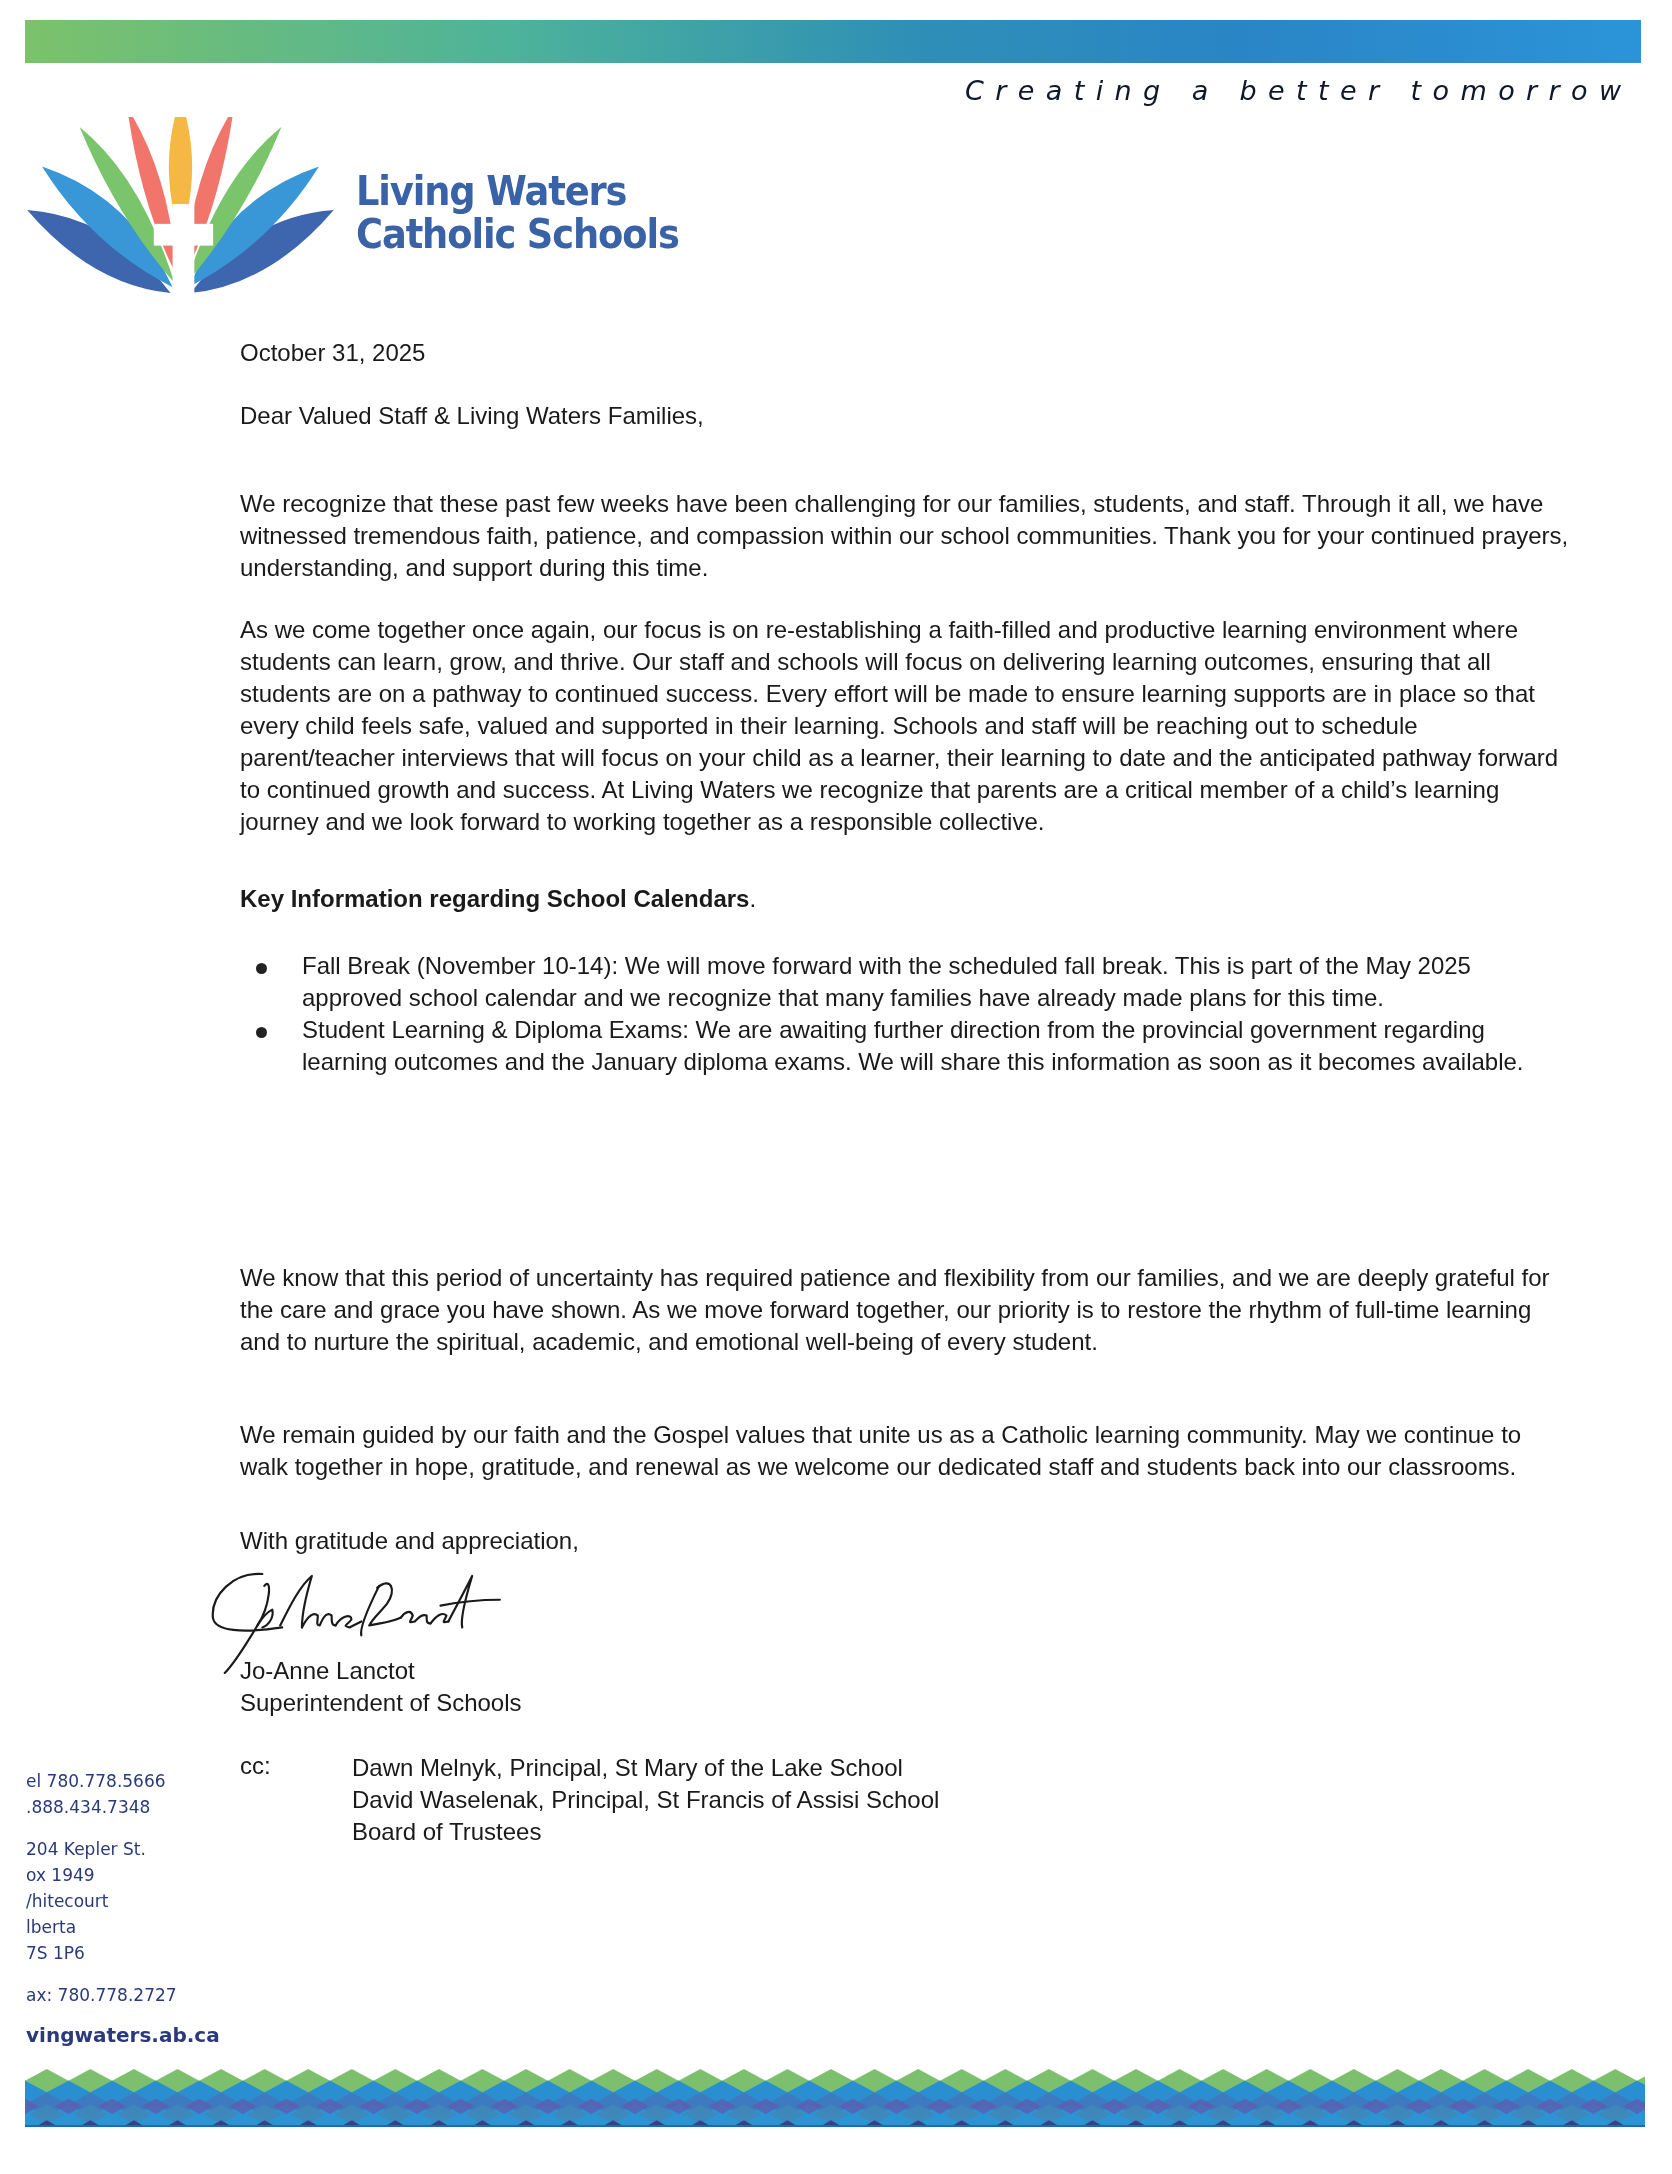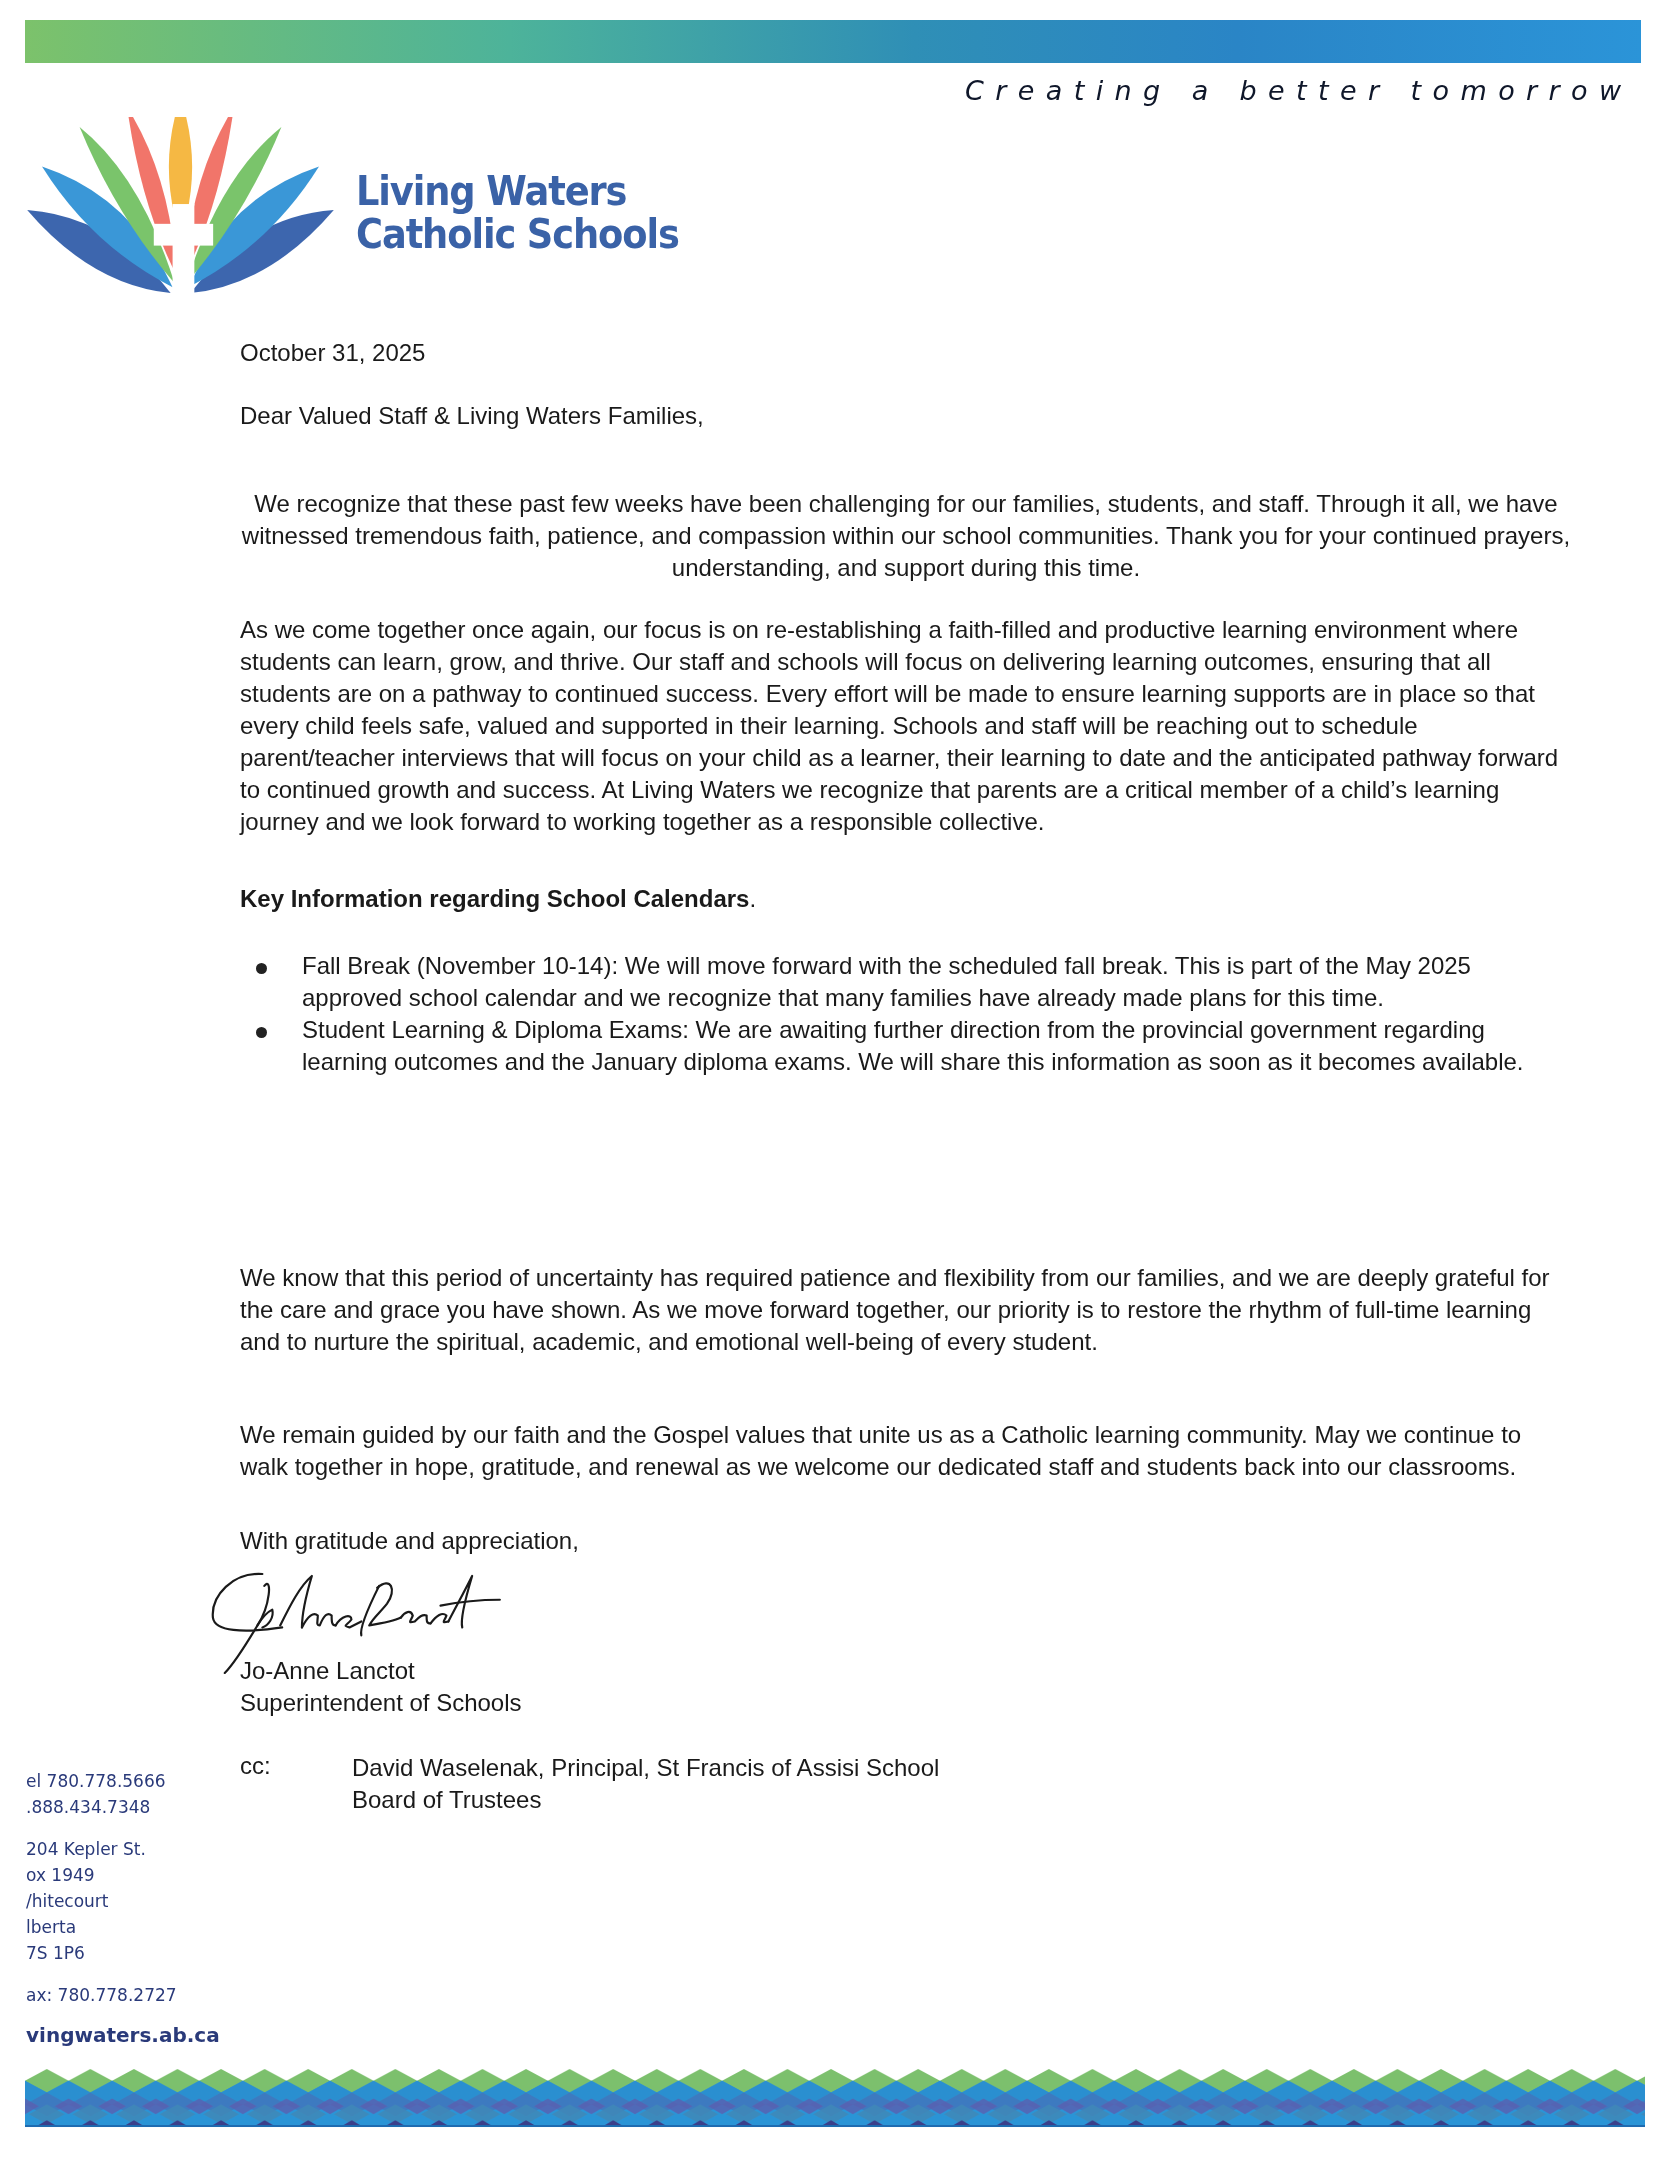--- a/index.html
+++ b/index.html
@@ -14,21 +14,21 @@
 
   .logo-mark { position: absolute; left: 22px; top: 117px; width: 317px; height: 184px; }
 
   .logo-text { position: absolute; left: 356px; top: 170px; font-family: "DejaVu Sans", sans-serif;
                font-weight: bold; font-size: 40px; line-height: 43px; color: #3a62a7; letter-spacing: -1.2px;
                transform: scaleX(0.92); transform-origin: left top; }
   .logo-text div { white-space: nowrap; }
   .date { position: absolute; left: 240px; top: 339px; font-size: 24px; }
   .salutation { position: absolute; left: 240px; top: 402px; font-size: 24px; }
   .para { position: absolute; left: 240px; width: 1332px; font-size: 24px; line-height: 32px; }
-  .p1 { top: 464px; text-align: center; }
+  .p1 { top: 464px; }
   .p2 { top: 590px; }
   .key-heading { position: absolute; left: 240px; top: 885px; font-size: 24px; font-weight: bold; }
   .key-heading .period { font-weight: normal; }
 
   .bullets { position: absolute; left: 240px; top: 950px; width: 1332px; margin: 0; padding: 0; list-style: none;
              font-size: 24px; line-height: 32px; }
   .bullets li { position: relative; padding-left: 62px; }
   .bullets li .dot { position: absolute; left: 16px; top: 13px; width: 11px; height: 11px; border-radius: 50%; background: #222; }
 
   .p3 { top: 1238px; }
@@ -114,20 +114,21 @@
   <path d="M230 58 C236 50 242 46 246 50 C244 56 240 58 248 56"></path>
   <path d="M248 56 C254 44 262 30 272 10 C266 30 260 54 262 62"></path>
   <path d="M240 40 C260 36 284 34 300 34"></path>
 </svg>
 
 <div class="signer-name">Jo-Anne Lanctot</div>
 <div class="signer-title">Superintendent of Schools</div>
 
 <div class="cc-label">cc:</div>
 <div class="cc-list">
+  <div>Dawn Melnyk, Principal, St Mary of the Lake School</div>
   <div>David Waselenak, Principal, St Francis of Assisi School</div>
   <div>Board of Trustees</div>
 </div>
 
 <div class="contact">
   <div>el 780.778.5666</div>
   <div>.888.434.7348</div>
   <div class="gap"></div>
   <div>204 Kepler St.</div>
   <div>ox 1949</div>

